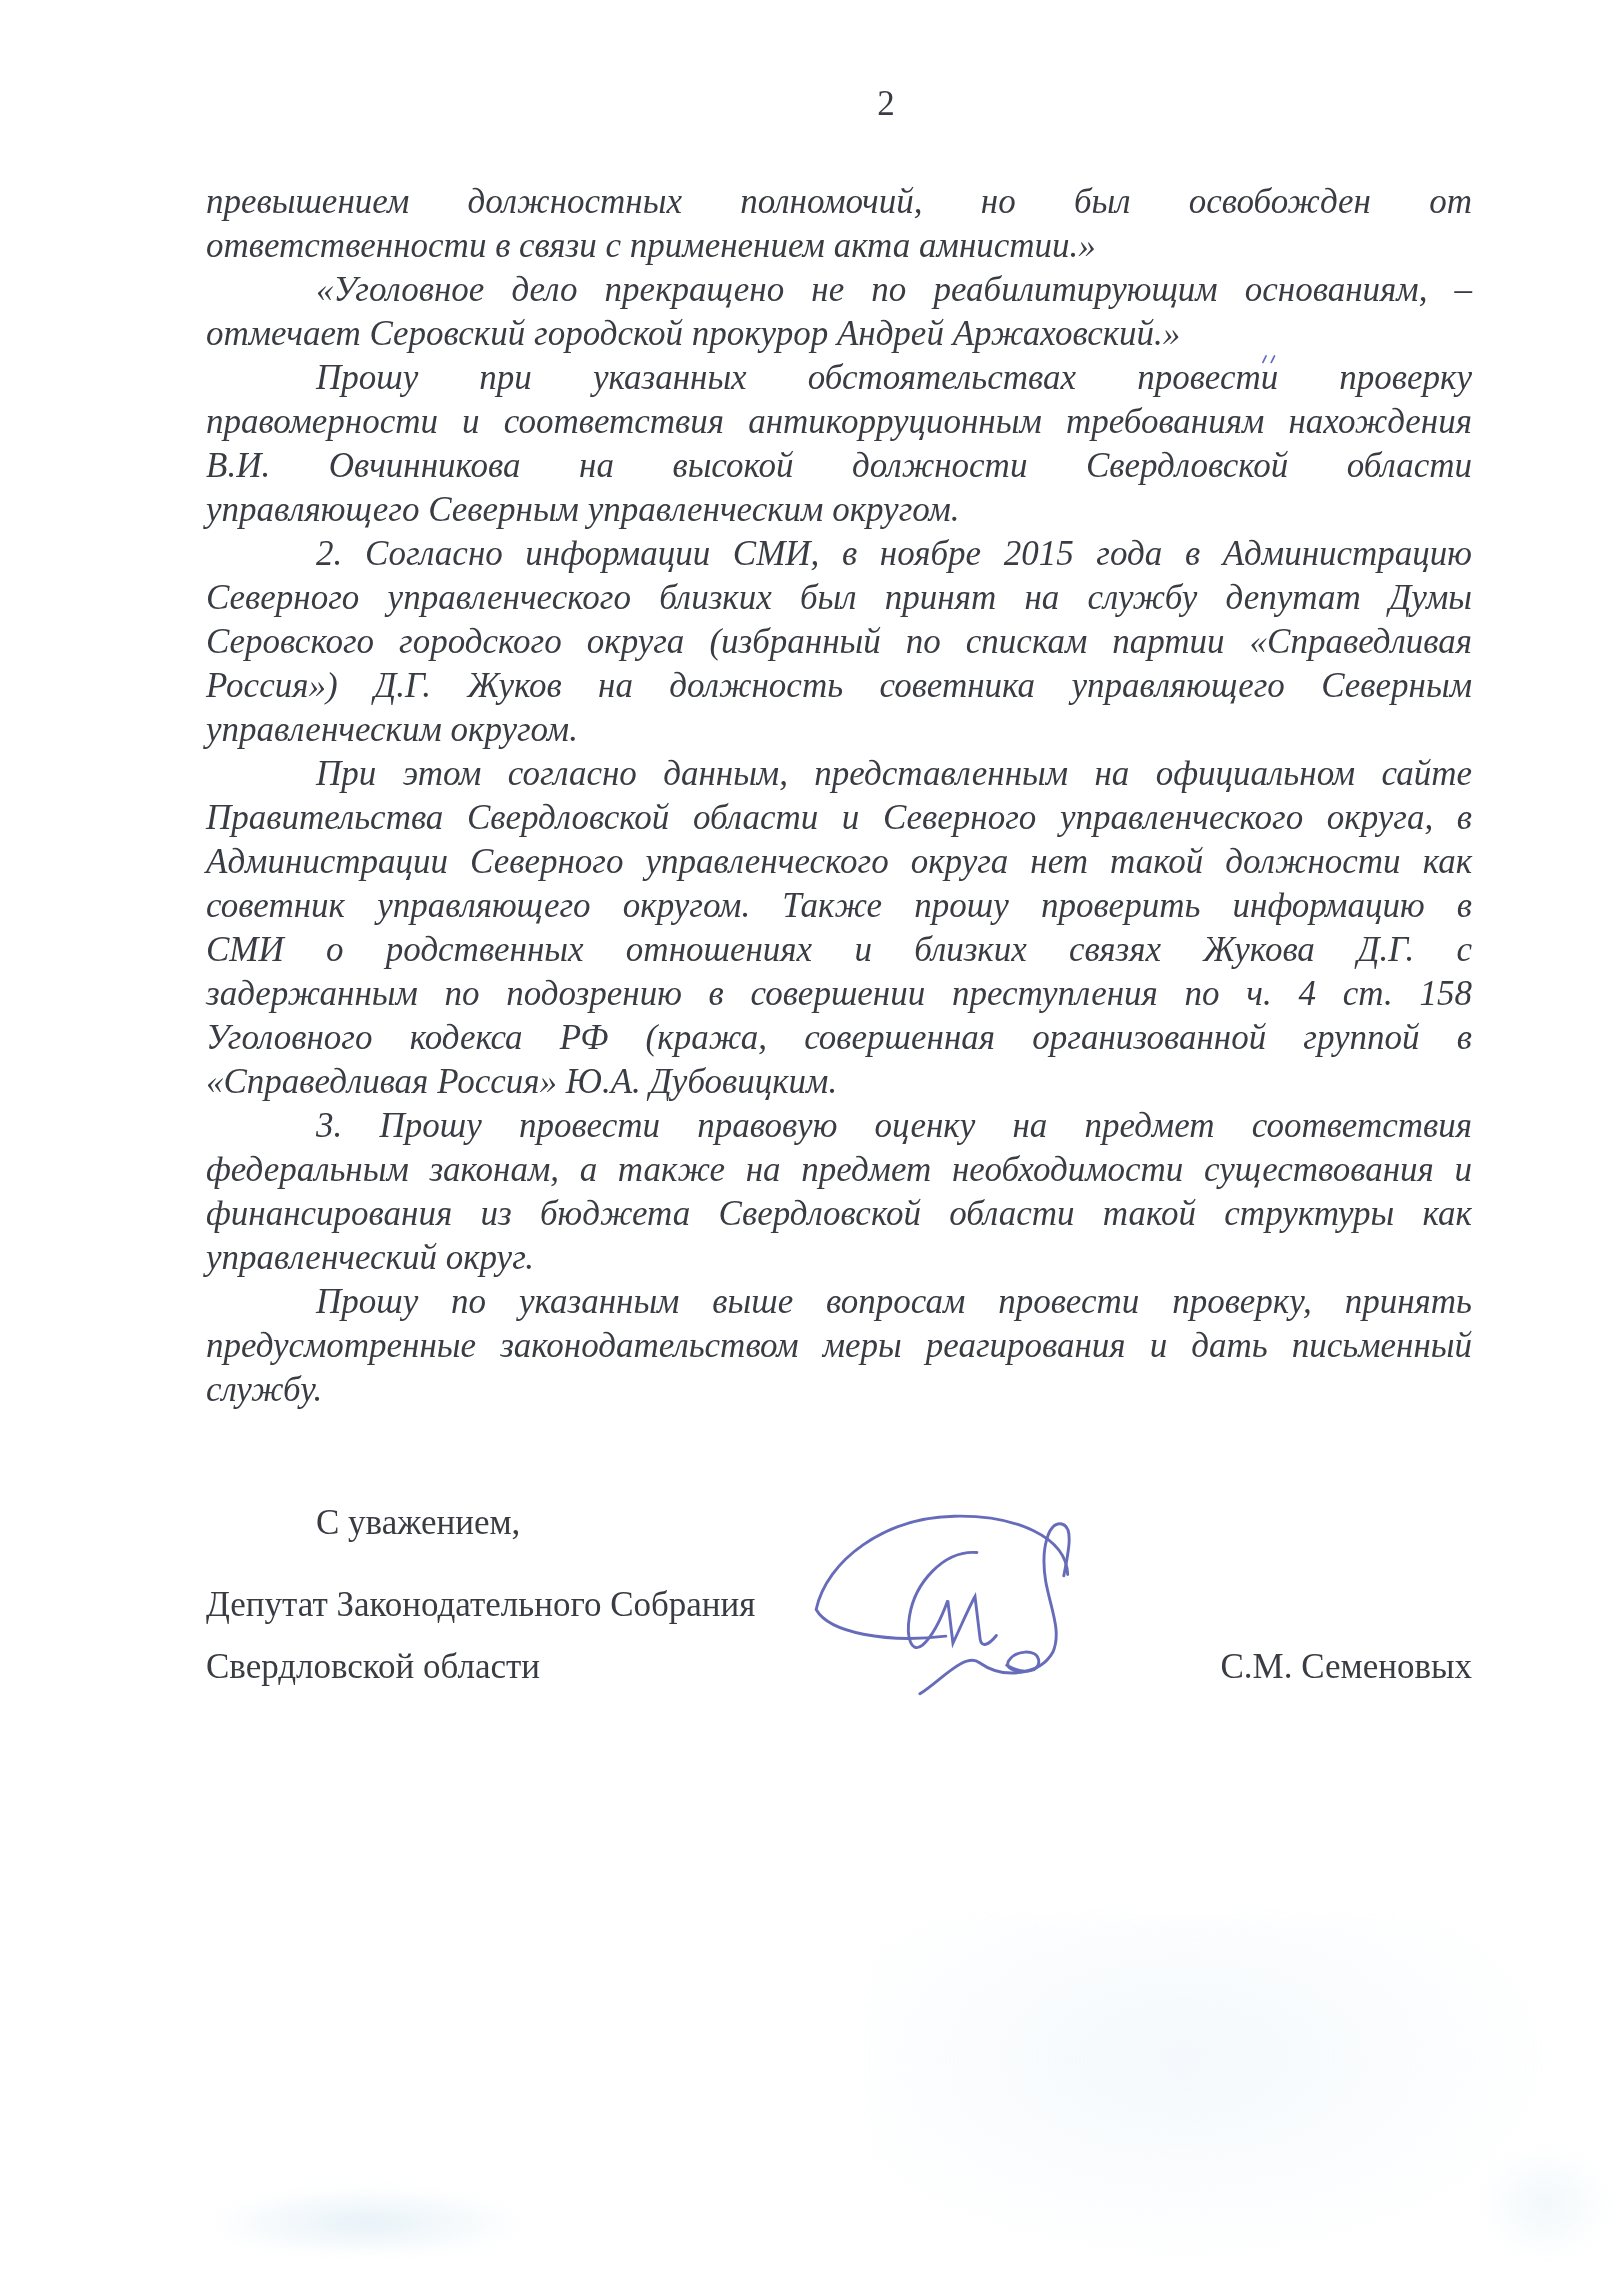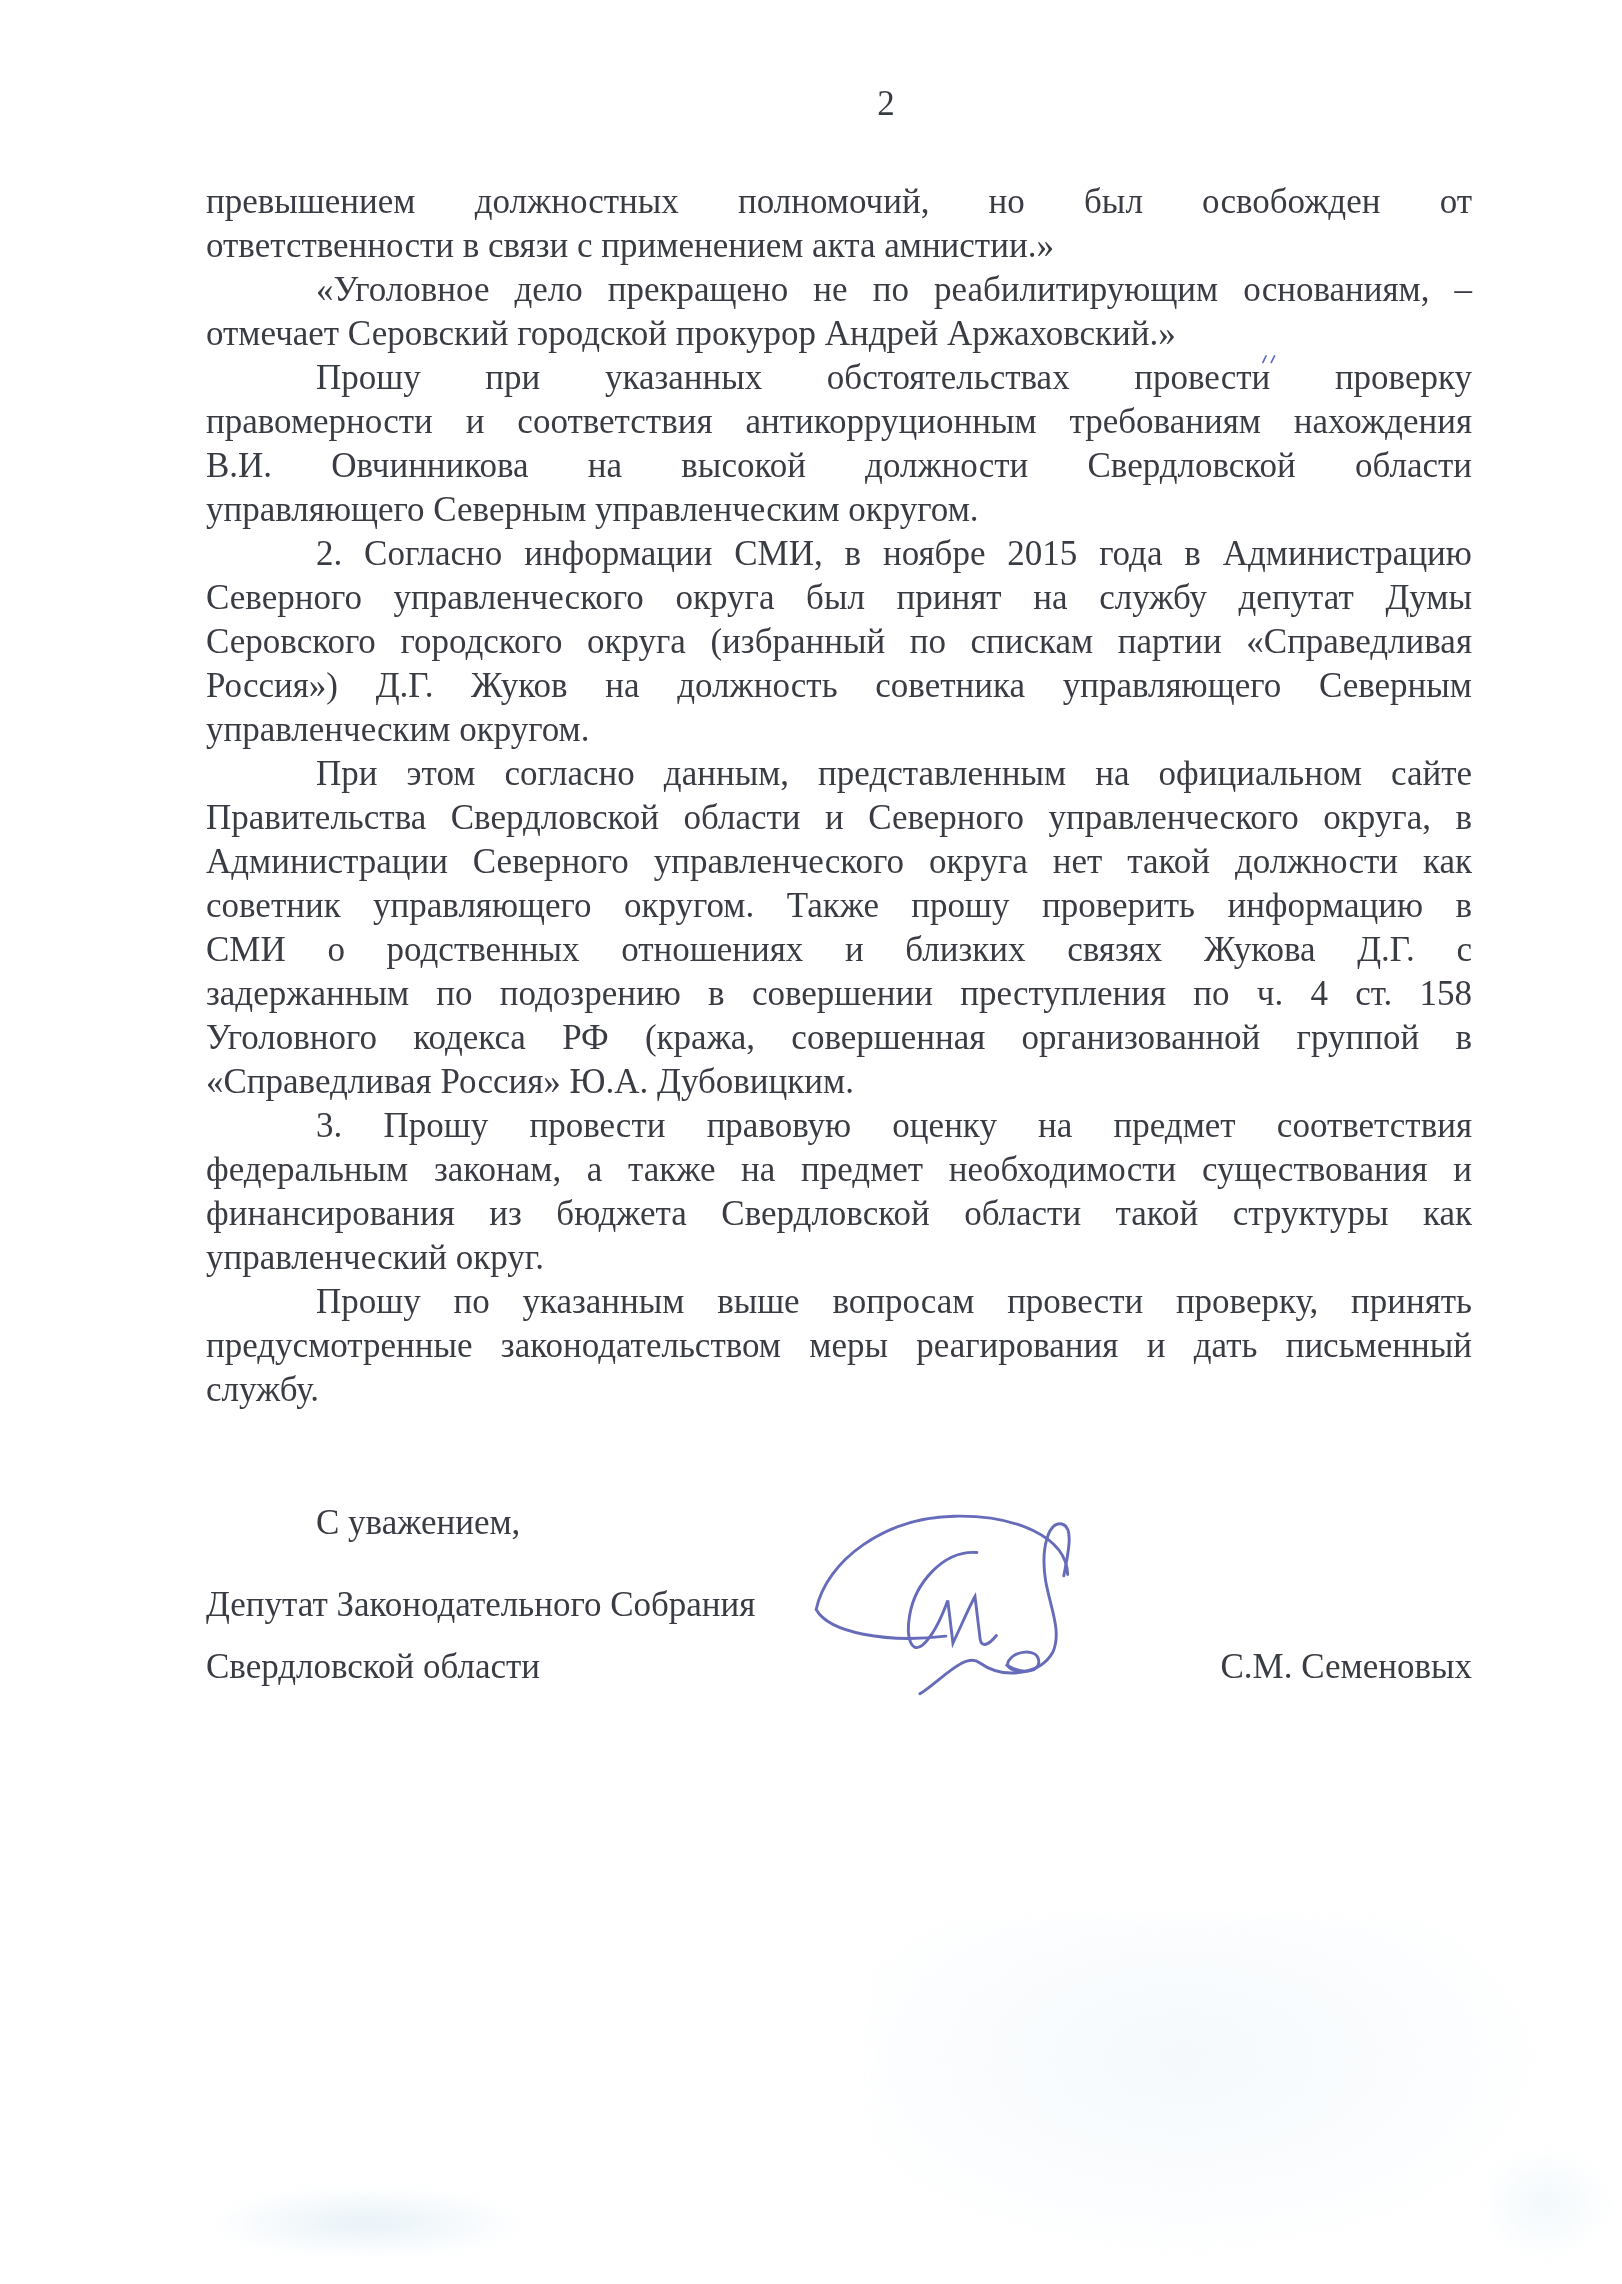--- a/index.html
+++ b/index.html
@@ -21,20 +21,21 @@
   .doc-body{
     position:absolute;
     left:206px;top:180px;width:1266px;
   }
   .line{
     font-size:35px;
     line-height:44px;
     text-align:justify;
     text-align-last:justify;
     overflow:visible;
+    font-style:italic;
   }
   .line.indent{text-indent:110px;}
   .line.para-end{text-align-last:left;}
   .closing-salutation{
     position:absolute;left:206px;top:1501px;width:1266px;
     font-size:35px;line-height:43px;text-indent:110px;
   }
   .closing-position-1{
     position:absolute;left:206px;top:1583px;width:1266px;
     font-size:35px;line-height:43px;
@@ -74,21 +75,21 @@
 <div class="doc-body">
     <div class="line">превышением должностных полномочий, но был освобожден от</div>
     <div class="line para-end">ответственности в связи с применением акта амнистии.»</div>
     <div class="line indent">«Уголовное дело прекращено не по реабилитирующим основаниям, –</div>
     <div class="line para-end">отмечает Серовский городской прокурор Андрей Аржаховский.»</div>
     <div class="line indent">Прошу при указанных обстоятельствах провести проверку</div>
     <div class="line">правомерности и соответствия антикорруционным требованиям нахождения</div>
     <div class="line">В.И. Овчинникова на высокой должности Свердловской области</div>
     <div class="line para-end">управляющего Северным управленческим округом.</div>
     <div class="line indent">2. Согласно информации СМИ, в ноябре 2015 года в Администрацию</div>
-    <div class="line">Северного управленческого округа был принят на службу депутат Думы</div>
+    <div class="line">Северного управленческого близких был принят на службу депутат Думы</div>
     <div class="line">Серовского городского округа (избранный по спискам партии «Справедливая</div>
     <div class="line">Россия») Д.Г. Жуков на должность советника управляющего Северным</div>
     <div class="line para-end">управленческим округом.</div>
     <div class="line indent">При этом согласно данным, представленным на официальном сайте</div>
     <div class="line">Правительства Свердловской области и Северного управленческого округа, в</div>
     <div class="line">Администрации Северного управленческого округа нет такой должности как</div>
     <div class="line">советник управляющего округом. Также прошу проверить информацию в</div>
     <div class="line">СМИ о родственных отношениях и близких связях Жукова Д.Г. с</div>
     <div class="line">задержанным по подозрению в совершении преступления по ч. 4 ст. 158</div>
     <div class="line">Уголовного кодекса РФ (кража, совершенная организованной группой в</div>

